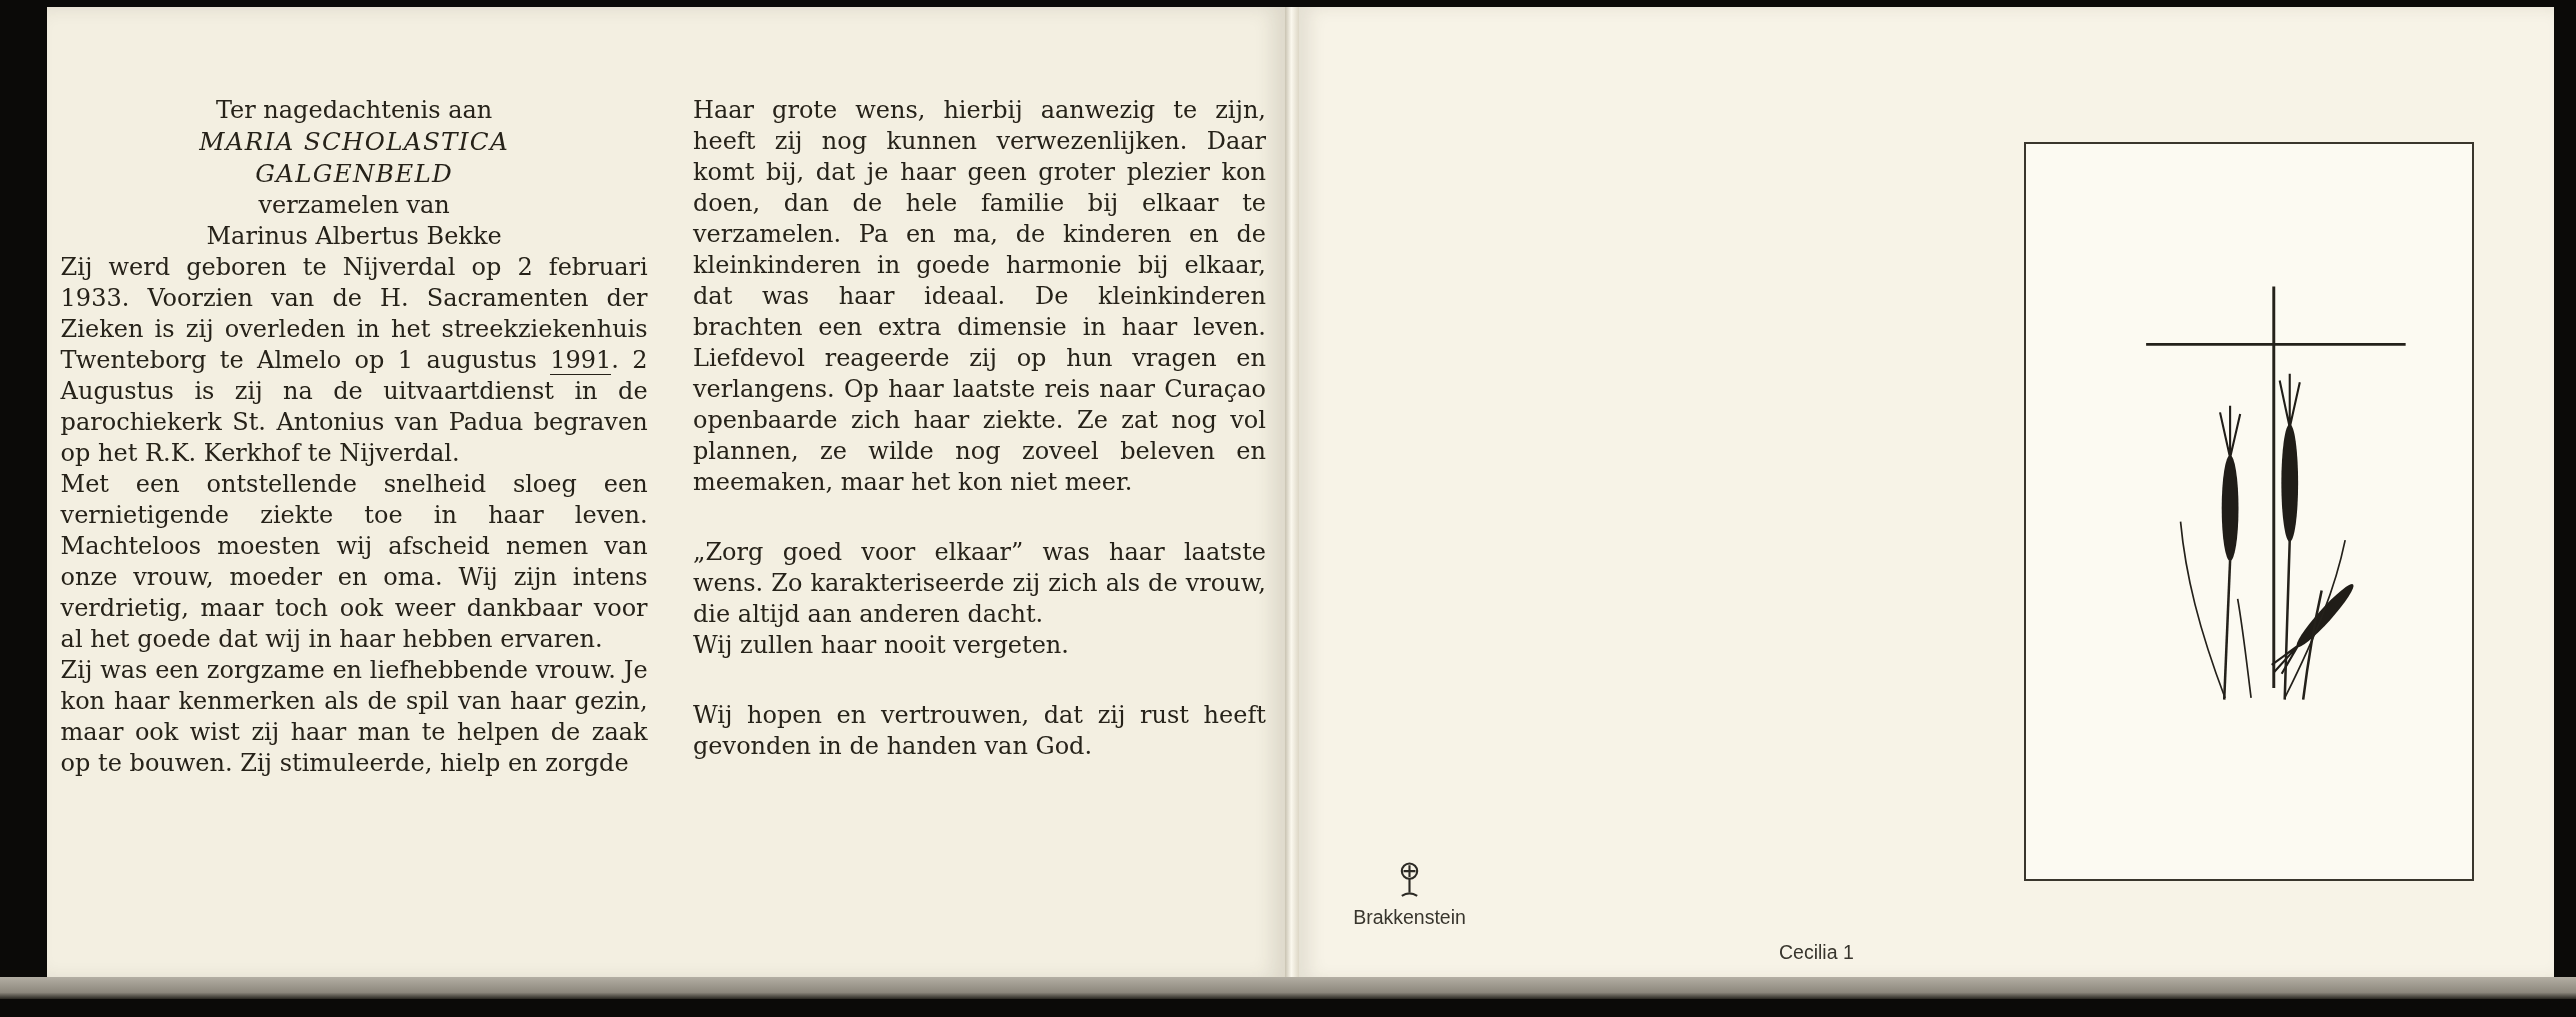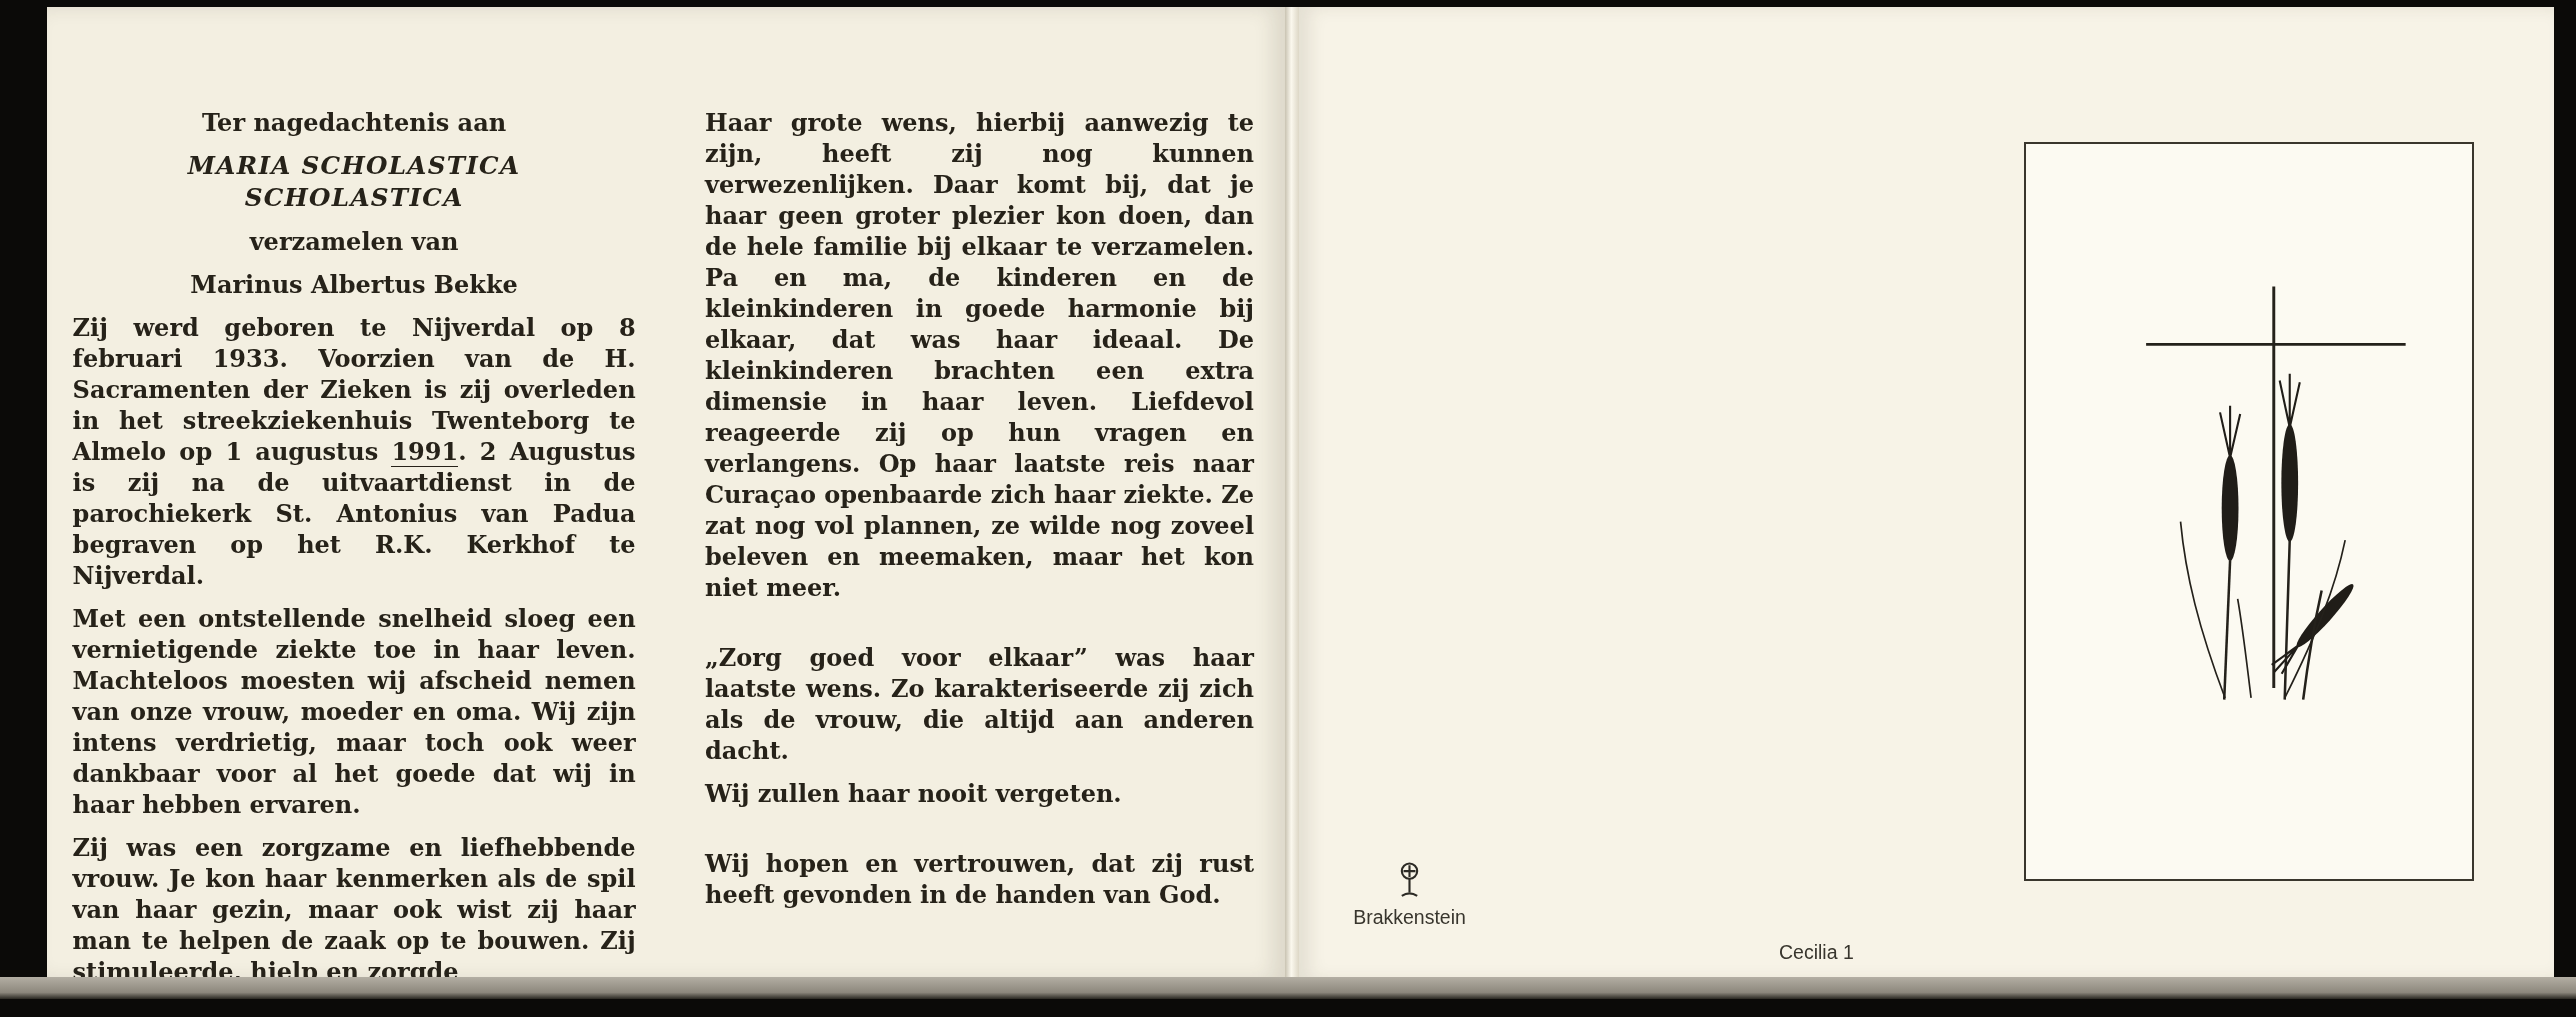--- a/index.html
+++ b/index.html
@@ -28,21 +28,21 @@
 
   
   .col{
     position:absolute;top:88px;
     color:#262219;
     font-size:24px;line-height:31px;
     text-align:justify;
   }
   .col1{left:13.6px;width:587px;}
   .col2{left:646px;width:573px;}
-  .col p{margin:12px;font-weight:bold;}
+  .col p{margin:0;}
   .center{text-align:center;}
   .intro{margin-bottom:18.7px;}
   .deceased-name{
     font-style:italic;letter-spacing:1.3px;font-size:24.6px;line-height:32px;
   }
   .spouse-block{margin-bottom:25.4px;}
   .underlined{border-bottom:1.7px solid #262219;}
   .gap-top{margin-top:39px !important;}
 
   
@@ -67,26 +67,26 @@
 <body>
 
 <div>
 
   <section class="panel panel-left">
 
     <div class="col col1">
       <p class="center intro">Ter nagedachtenis aan</p>
       <p class="center deceased-name">
         <span>MARIA SCHOLASTICA</span><br>
-        <span>SCHOLASTICA</span>
+        <span>GALGENBELD</span>
       </p>
       <p class="center">verzamelen van</p>
       <p class="center spouse-block">Marinus Albertus Bekke</p>
 
-      <p><span>Zij werd geboren te Nijverdal op 8 februari 1933. Voorzien van de H. Sacramenten der Zieken is zij overleden in het streekziekenhuis Twenteborg te Almelo op 1 augustus </span><span class="underlined">1991</span><span>. 2 Augustus is zij na de uitvaartdienst in de parochiekerk St. Antonius van Padua begraven op het R.K. Kerkhof te Nijverdal.</span></p>
+      <p><span>Zij werd geboren te Nijverdal op 2 februari 1933. Voorzien van de H. Sacramenten der Zieken is zij overleden in het streekziekenhuis Twenteborg te Almelo op 1 augustus </span><span class="underlined">1991</span><span>. 2 Augustus is zij na de uitvaartdienst in de parochiekerk St. Antonius van Padua begraven op het R.K. Kerkhof te Nijverdal.</span></p>
       <p>Met een ontstellende snelheid sloeg een vernietigende ziekte toe in haar leven. Machteloos moesten wij afscheid nemen van onze vrouw, moeder en oma. Wij zijn intens verdrietig, maar toch ook weer dankbaar voor al het goede dat wij in haar hebben ervaren.</p>
       <p>Zij was een zorgzame en liefhebbende vrouw. Je kon haar kenmerken als de spil van haar gezin, maar ook wist zij haar man te helpen de zaak op te bouwen. Zij stimuleerde, hielp en zorgde</p>
     </div>
 
     <div class="col col2">
       <p>Haar grote wens, hierbij aanwezig te zijn, heeft zij nog kunnen verwezenlijken. Daar komt bij, dat je haar geen groter plezier kon doen, dan de hele familie bij elkaar te verzamelen. Pa en ma, de kinderen en de kleinkinderen in goede harmonie bij elkaar, dat was haar ideaal. De kleinkinderen brachten een extra dimensie in haar leven. Liefdevol reageerde zij op hun vragen en verlangens. Op haar laatste reis naar Curaçao openbaarde zich haar ziekte. Ze zat nog vol plannen, ze wilde nog zoveel beleven en meemaken, maar het kon niet meer.</p>
       <p class="gap-top">„Zorg goed voor elkaar” was haar laatste wens. Zo karakteriseerde zij zich als de vrouw, die altijd aan anderen dacht.</p>
       <p>Wij zullen haar nooit vergeten.</p>
       <p class="gap-top">Wij hopen en vertrouwen, dat zij rust heeft gevonden in de handen van God.</p>
     </div>

